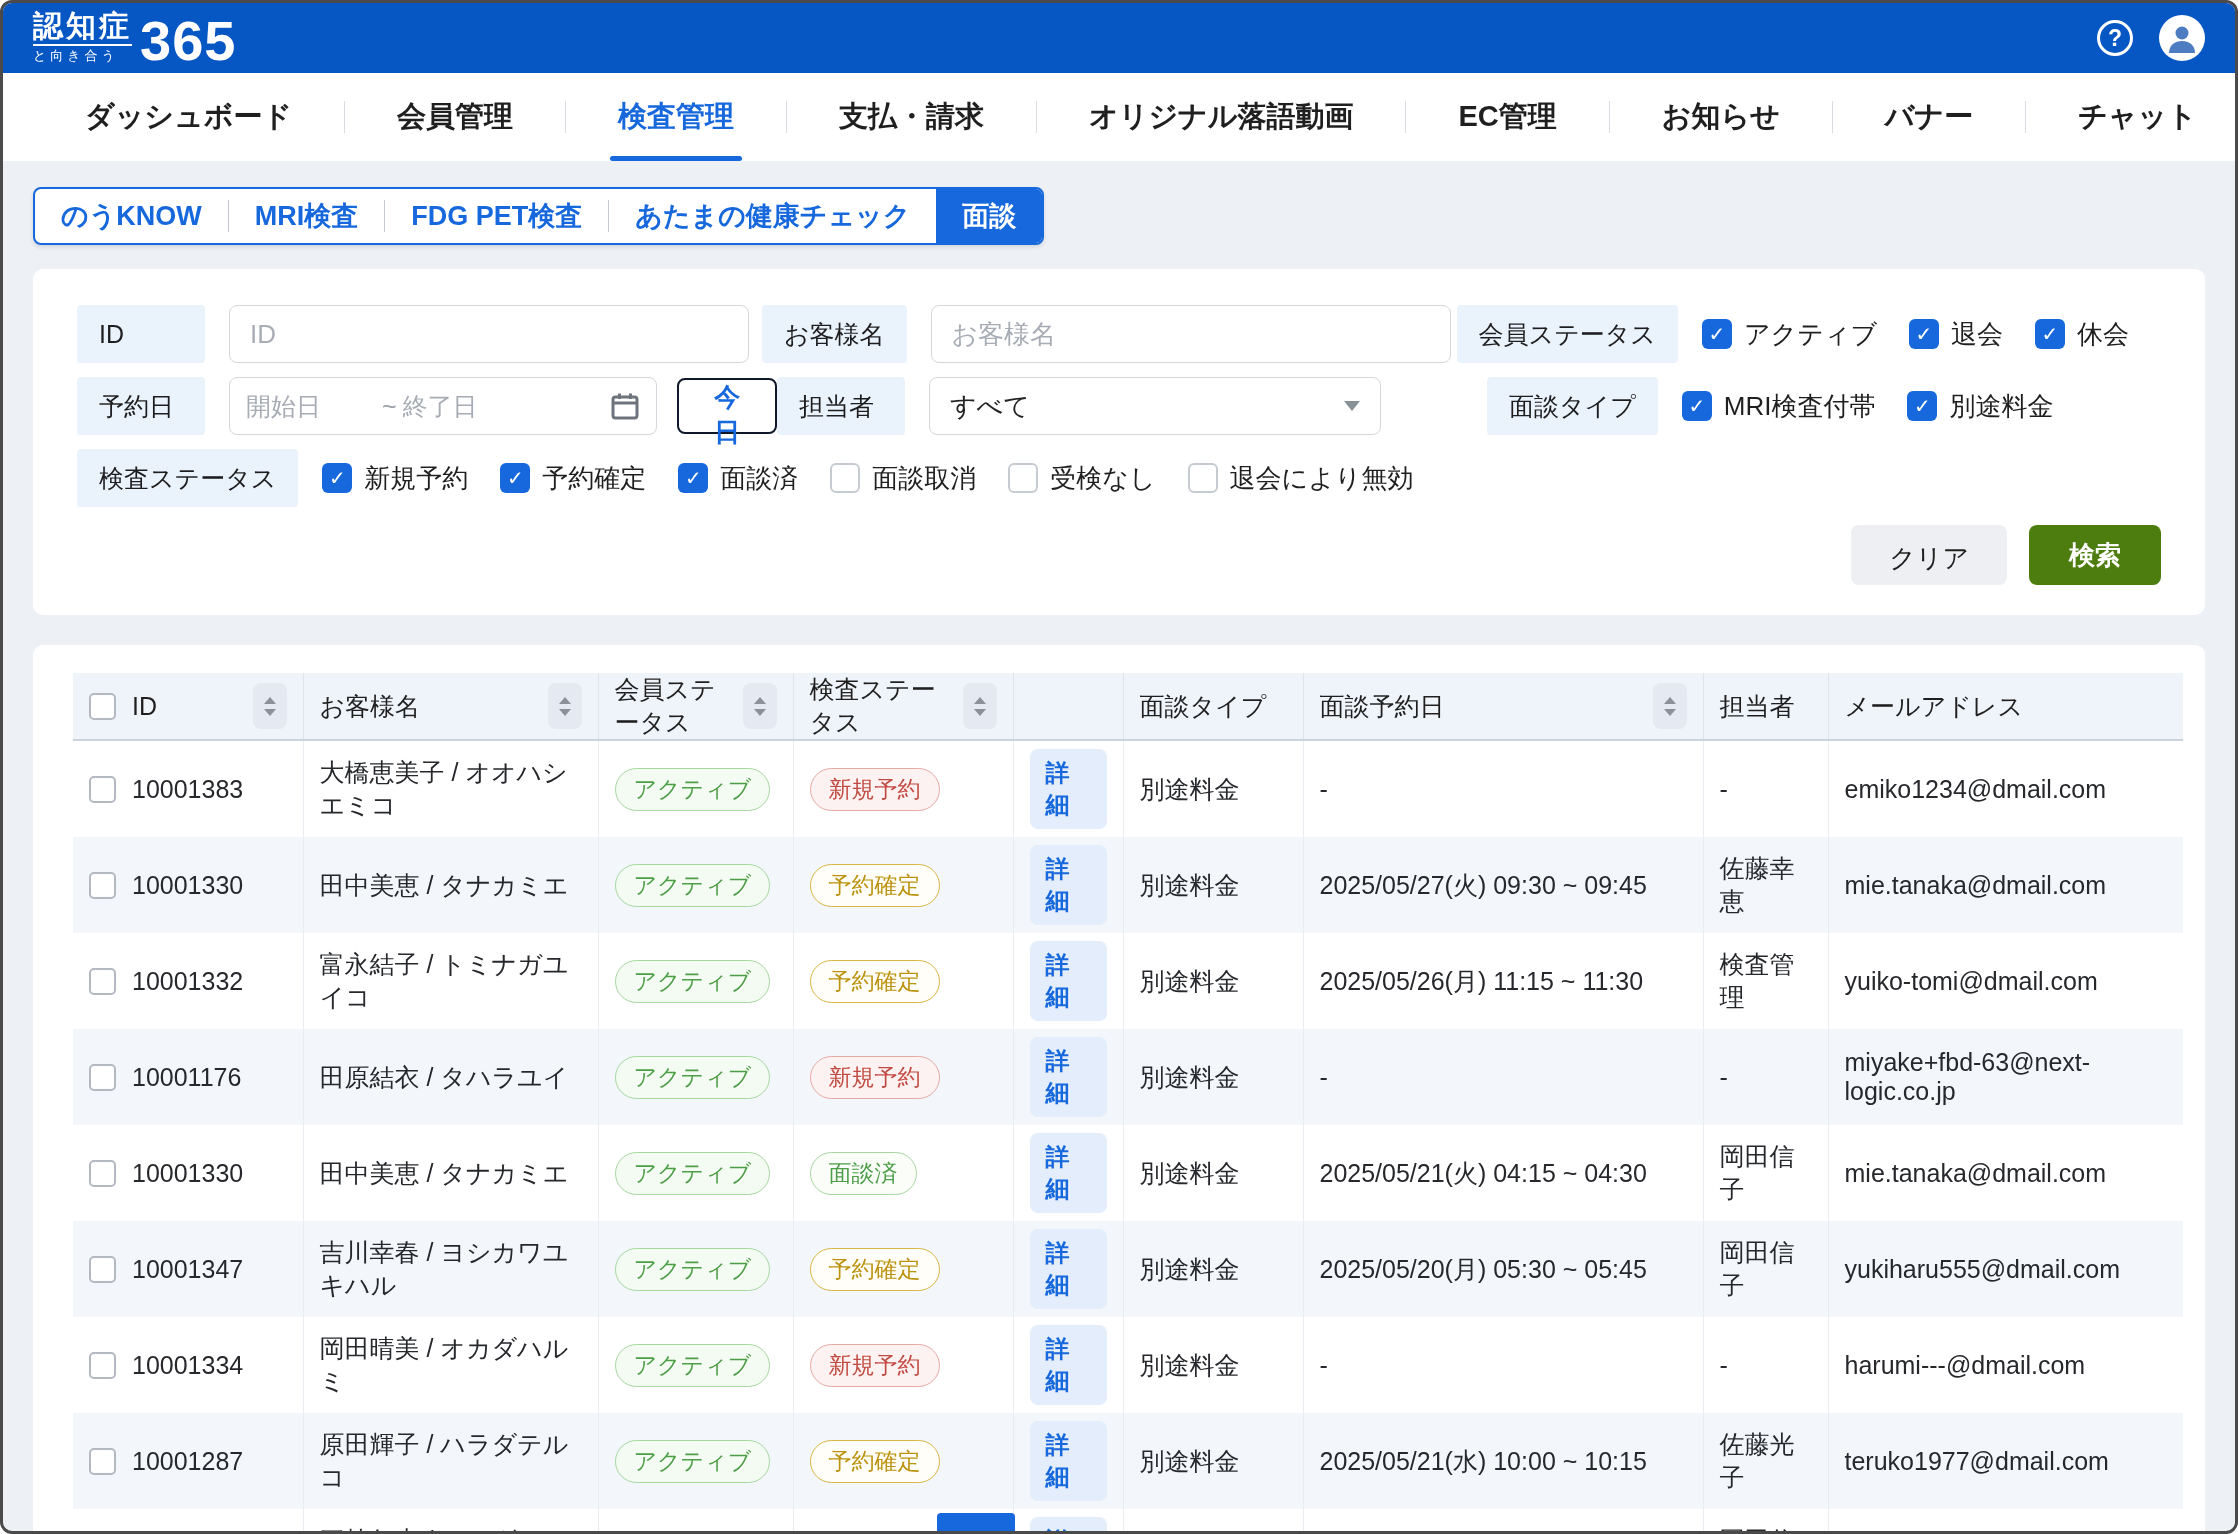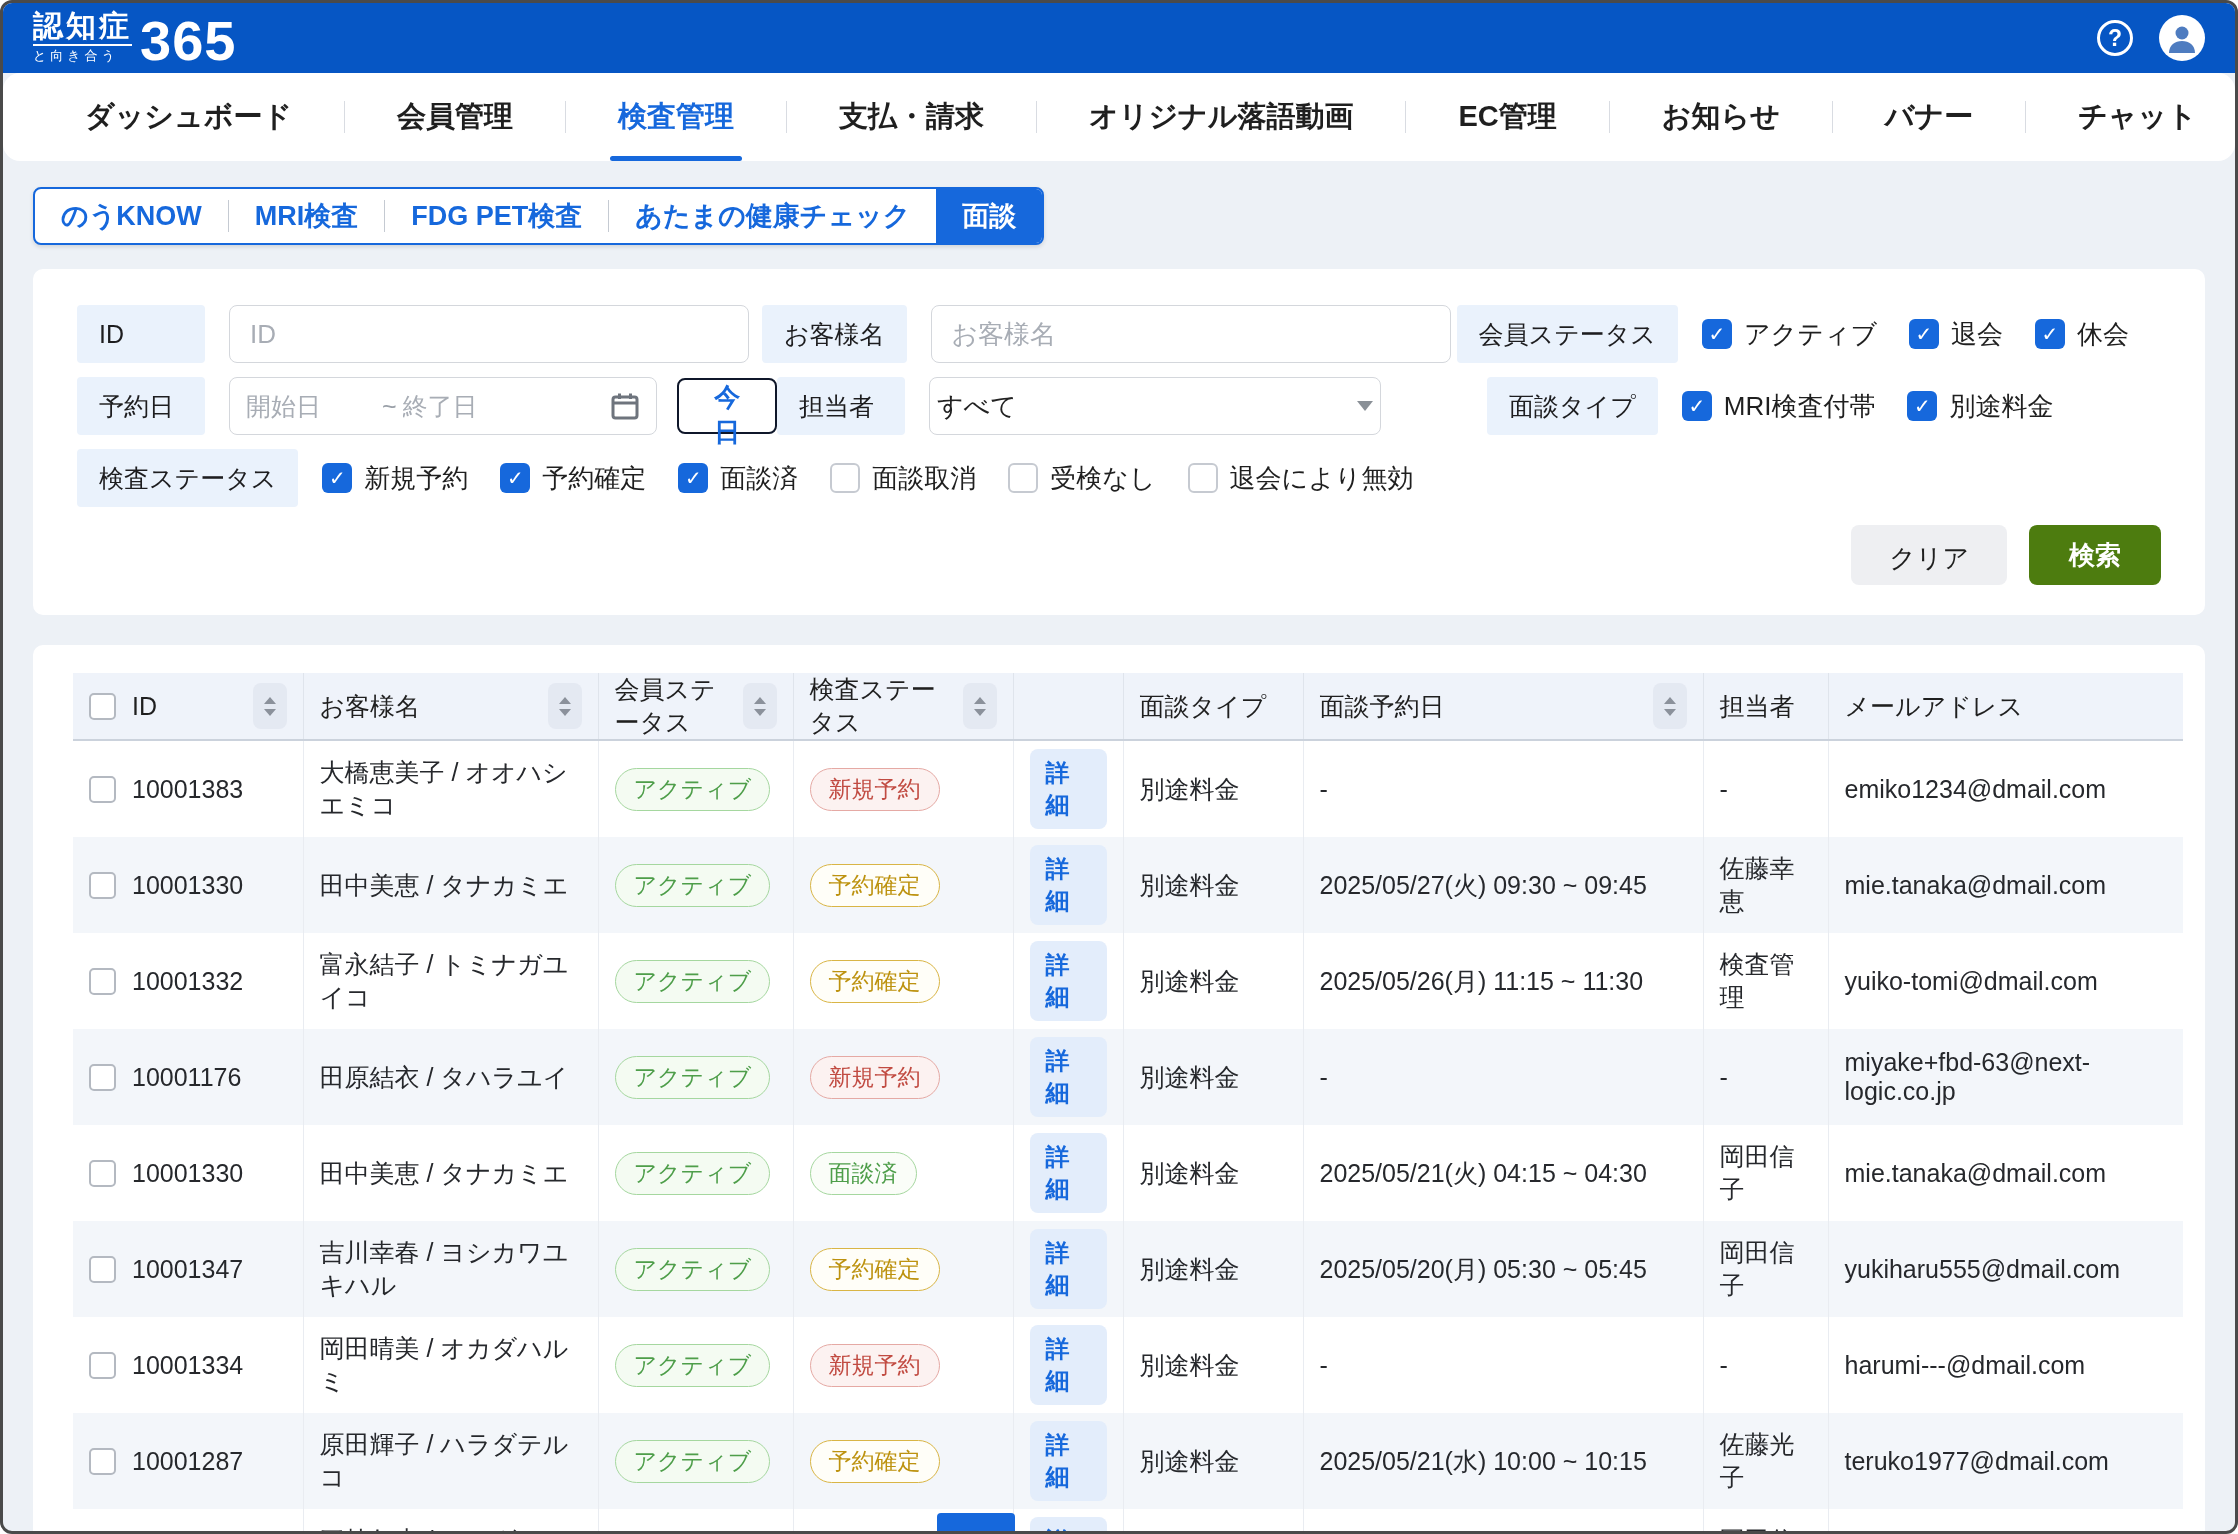--- a/index.html
+++ b/index.html
@@ -11,21 +11,21 @@
   .logo { display:flex; align-items:flex-end; gap:8px; color:#fff; }
   .logo-left { display:flex; flex-direction:column; line-height:1; padding-bottom:3px; }
   .logo-title { font-size:30px; font-weight:bold; letter-spacing:3px; border-bottom:2px solid #fff; padding-bottom:3px; }
   .logo-sub { font-size:13px; letter-spacing:4px; margin-top:3px; }
   .logo-num { font-size:56px; font-weight:800; line-height:0.85; letter-spacing:1px; }
   .topbar-right { display:flex; align-items:center; gap:26px; }
   .help-circle { width:36px; height:36px; border:3px solid #fff; border-radius:50%; color:#fff; font-size:23px; font-weight:bold; display:flex; align-items:center; justify-content:center; }
   .avatar { width:46px; height:46px; background:#fff; border-radius:50%; display:flex; align-items:center; justify-content:center; overflow:hidden; }
 
   
-  .mainnav { height:88px; background:#fff; display:flex; align-items:center; padding:0 30px;border-radius:17px; }
+  .mainnav { height:88px; background:#fff; display:flex; align-items:center; padding:0 30px; }
   .nav-tabs { display:flex; align-items:center; height:100%; }
   .nav-tab { position:relative; height:100%; display:flex; align-items:center; padding:0 52px; font-size:29px; font-weight:600; color:#1f1f1f; cursor:pointer; white-space:nowrap; }
   .nav-tab.active { color:#1668DC; }
   .nav-tab.active::after { content:""; position:absolute; left:44px; right:44px; bottom:0; height:5px; background:#1668DC; border-radius:3px; }
   .nav-div { width:1px; height:32px; background:#D9DCE2; }
 
   
   .content { padding:26px 30px 0 30px; }
 
   .subtabs { display:inline-flex; align-items:center; background:#fff; border:2px solid #1668DC; border-radius:8px; overflow:hidden; box-shadow:0 2px 4px rgba(0,0,0,.12); }
@@ -41,21 +41,21 @@
   .g1 { width:700px; } .g2 { width:710px; } .g3 { flex:1; }
   .f-label { background:#EAF2FC; color:#1d1d1f; font-size:25px; height:58px; display:inline-flex; align-items:center; padding:0 22px; border-radius:4px; min-width:128px; white-space:nowrap; }
   .f-field { margin-left:24px; }
   .txt-input { width:520px; height:58px; border:1px solid #D4D7DC; border-radius:8px; font-size:26px; padding:0 20px; color:#222; font-family:inherit; outline:none; }
   .txt-input::placeholder, .date-in::placeholder { color:#A8ADB5; }
   .date-box { width:432px; height:58px; border:1px solid #D4D7DC; border-radius:8px; display:flex; align-items:center; padding:0 16px; gap:6px; background:#fff; }
   .date-in { border:none; outline:none; width:130px; font-size:25px; font-family:inherit; color:#222; }
   .date-sep { color:#9AA0A8; font-size:25px; }
   .cal-icon { margin-left:auto; display:flex; }
   .today-btn { margin-left:20px; height:56px; padding:0 22px; border:2px solid #0f172a; border-radius:8px; background:#fff; color:#1668DC; font-size:26px; font-weight:600; cursor:pointer; font-family:inherit; }
-  .select-box { width:452px; height:58px; border:1px solid #D4D7DC; border-radius:8px; display:flex; align-items:center; justify-content:space-between; padding:0 7px; font-size:26px; color:#222; cursor:pointer; background:#fff; }
+  .select-box { width:452px; height:58px; border:1px solid #D4D7DC; border-radius:8px; display:flex; align-items:center; justify-content:space-between; padding:0 20px; font-size:26px; color:#222; cursor:pointer; background:#fff; }
   .tri-down { width:0; height:0; border-left:8px solid transparent; border-right:8px solid transparent; border-top:10px solid #8A9097; }
 
   .checks { display:flex; align-items:center; }
   .chk { display:flex; align-items:center; margin-right:32px; font-size:26px; color:#1f1f1f; cursor:pointer; white-space:nowrap; }
   .box { width:30px; height:30px; border-radius:6px; margin-right:12px; display:flex; align-items:center; justify-content:center; font-size:20px; font-weight:bold; }
   .box.on { background:#1668DC; color:#fff; }
   .box.off { background:#fff; border:2px solid #C6CAD1; }
 
   .f-actions { display:flex; justify-content:flex-end; gap:22px; margin-top:18px; }
   .btn-clear { background:#EEEFF2; color:#1f1f1f; border:none; border-radius:8px; height:60px; padding:16px 38px; font-size:26px; cursor:pointer; font-family:inherit; }

